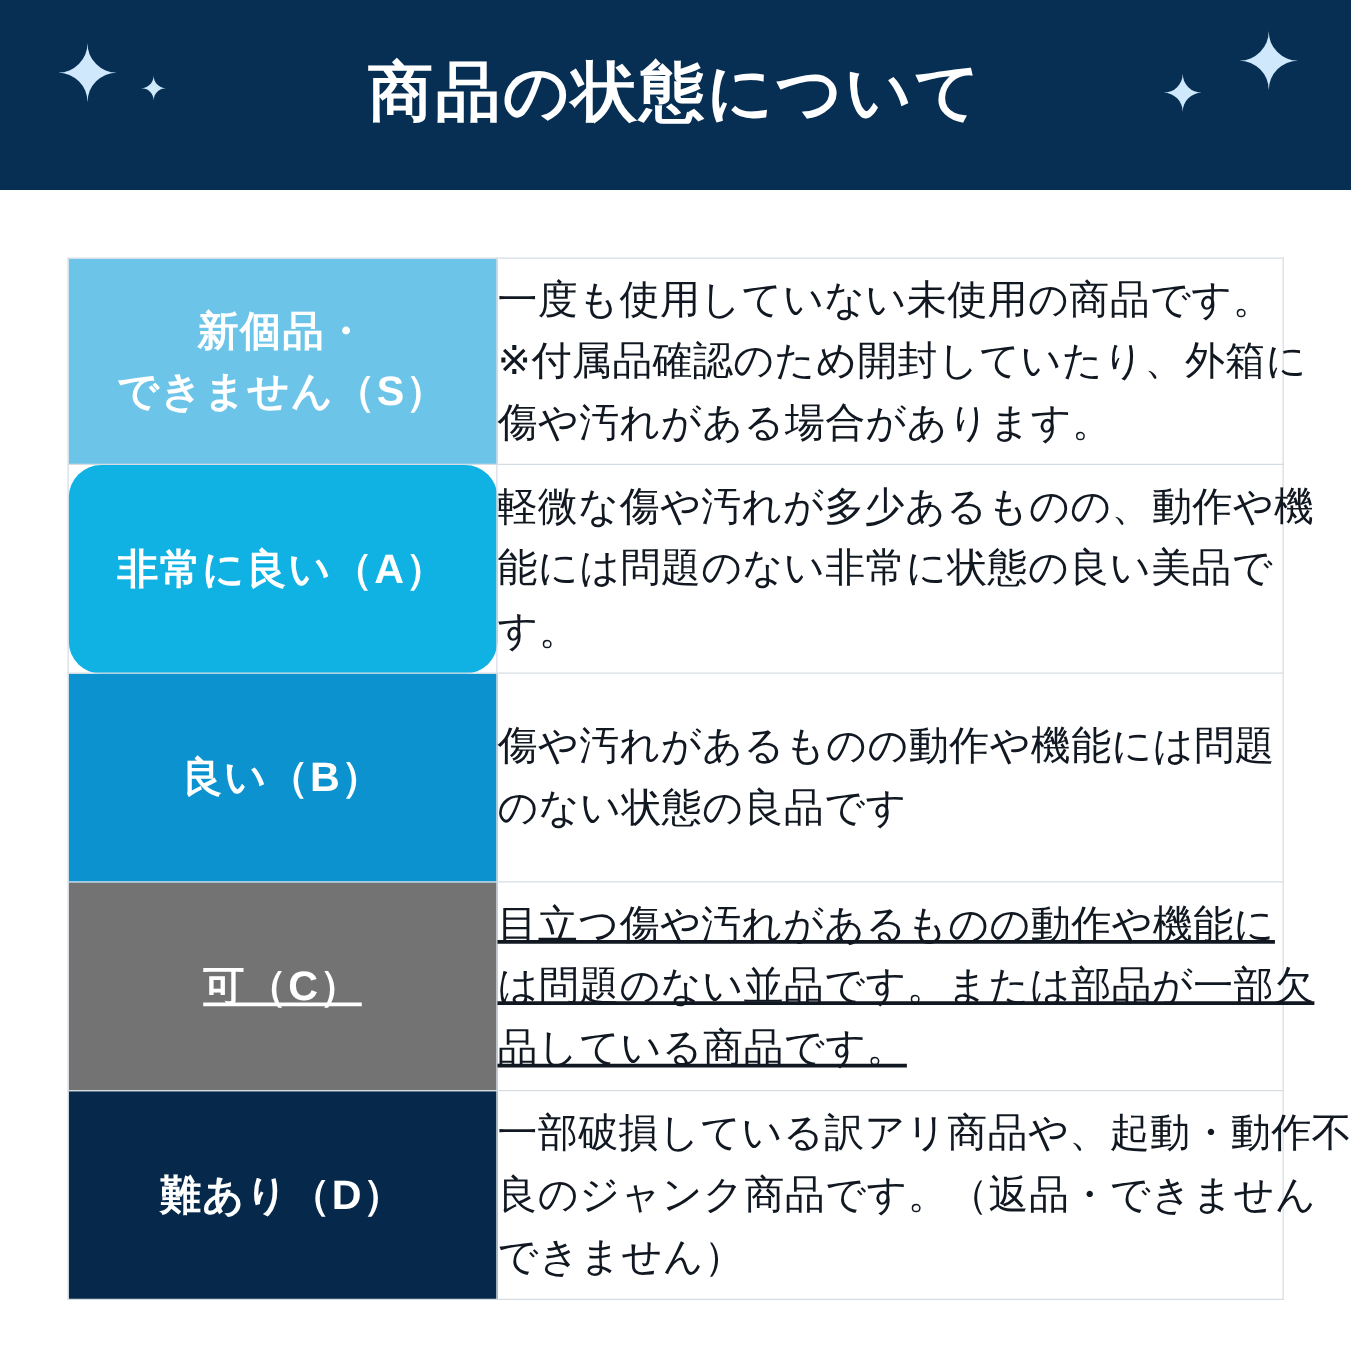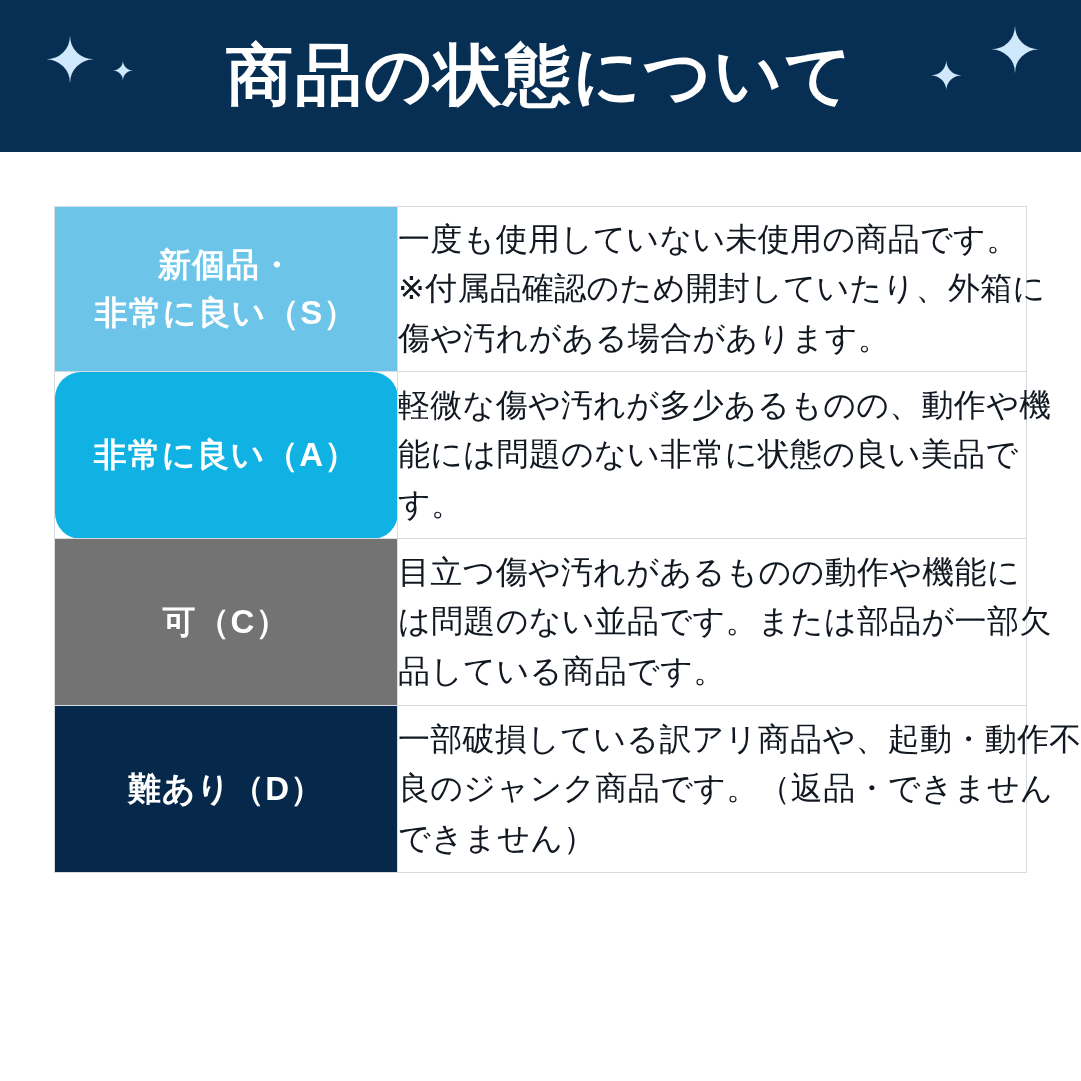--- a/index.html
+++ b/index.html
@@ -20,21 +20,21 @@
     width: 1081px;
     height: 152px;
     background: #072f53;
     display: flex;
     align-items: center;
     justify-content: center;
     overflow: hidden;
   }
   .header-title {
     color: #ffffff;
-    font-size: 67px;
+    font-size: 52px;
     font-weight: bold;
     letter-spacing: 2px;
     white-space: nowrap;
     line-height: 1;
     margin: 0;
     padding: 0 0 4px 0;
   }
 
   
   .sparkle {
@@ -83,56 +83,65 @@
     font-size: 32px;
     line-height: 1.55;
     letter-spacing: 0.3px;
   }
   .desc-line { display: block; white-space: nowrap; }
 
   
   tr.r0 td { height: 164px; }
   tr.r1 td { height: 166px; }
   tr.r2 td { height: 166px; }
-  tr.r3 td { height: 166px; }
+  tr.r3 td { height: 166px; text-decoration: underline; }
   tr.r4 td { height: 166px; }
 </style>
 </head>
 <body>
 
 <div class="header" style="background: rgb(7, 47, 83);">
   <span class="sparkle big sp-l1" style="color: rgb(207, 232, 251);">✦</span>
   <span class="sparkle small sp-l2" style="color: rgb(207, 232, 251);">✦</span>
   <h1 class="header-title" style="color: rgb(255, 255, 255);">商品の状態について</h1>
   <span class="sparkle big sp-r1" style="color: rgb(207, 232, 251);">✦</span>
   <span class="sparkle mid sp-r2" style="color: rgb(207, 232, 251);">✦</span>
 </div>
 
 <div class="table-wrap">
   <table class="cond">
     <tbody>
       <tr class="r0">
         <td class="grade" style="background: rgb(108, 197, 232);">
           <span class="grade-line">新個品・</span><br>
-          <span class="grade-line">非常に良い（S）</span>
+          <span class="grade-line">できません（S）</span>
         </td>
         <td class="desc">
           <span class="desc-line">一度も使用していない未使用の商品です。</span>
           <span class="desc-line">※付属品確認のため開封していたり、外箱に</span>
           <span class="desc-line">傷や汚れがある場合があります。</span>
         </td>
       </tr>
       <tr class="r1">
         <td class="grade" style="background: rgb(15, 178, 227); border-radius: 26px;">
           <span class="grade-line">非常に良い（A）</span>
         </td>
         <td class="desc">
           <span class="desc-line">軽微な傷や汚れが多少あるものの、動作や機</span>
           <span class="desc-line">能には問題のない非常に状態の良い美品で</span>
           <span class="desc-line">す。</span>
+        </td>
+      </tr>
+      <tr class="r2">
+        <td class="grade" style="background: rgb(12, 147, 207);">
+          <span class="grade-line">良い（B）</span>
+        </td>
+        <td class="desc">
+          <span class="desc-line">傷や汚れがあるものの動作や機能には問題</span>
+          <span class="desc-line">のない状態の良品です</span>
         </td>
       </tr>
       <tr class="r3">
         <td class="grade" style="background: #737373;">
           <span class="grade-line">可（C）</span>
         </td>
         <td class="desc">
           <span class="desc-line">目立つ傷や汚れがあるものの動作や機能に</span>
           <span class="desc-line">は問題のない並品です。または部品が一部欠</span>
           <span class="desc-line">品している商品です。</span>

